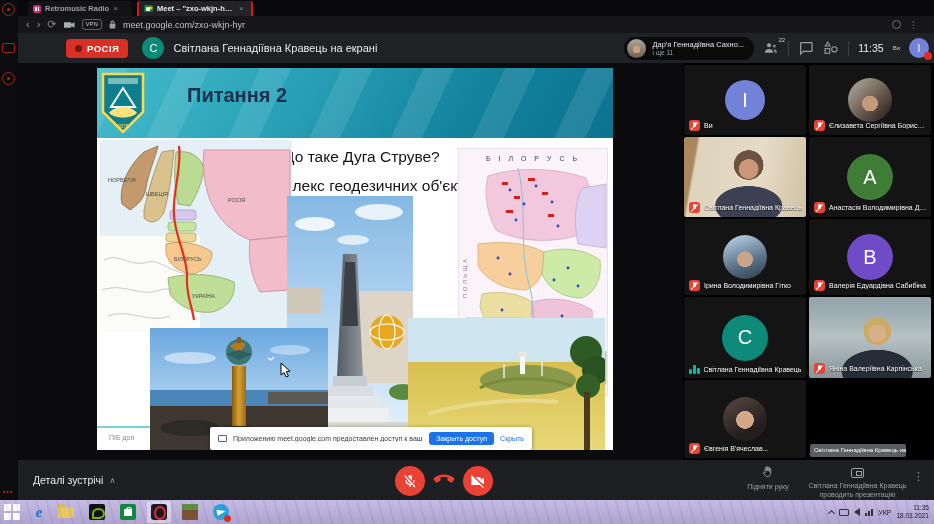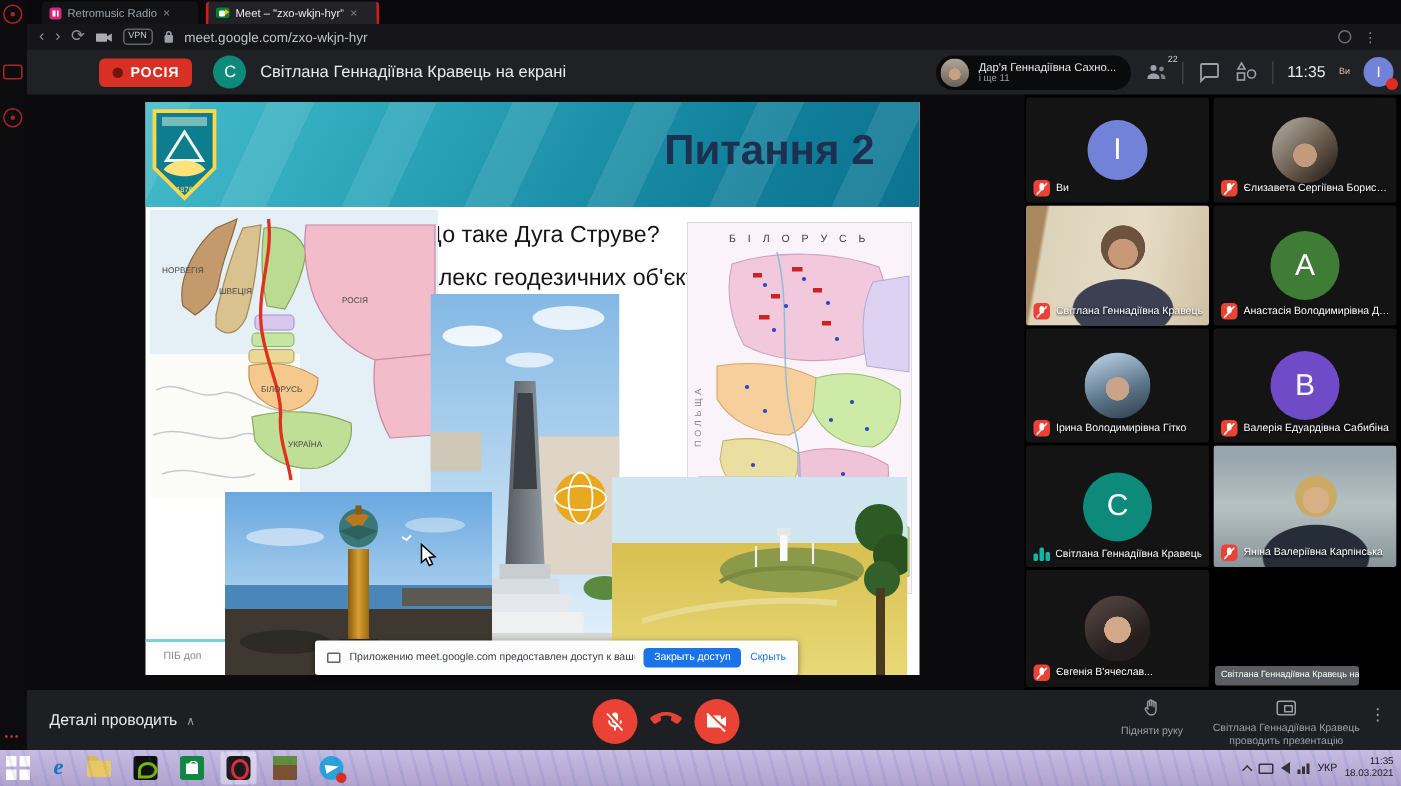--- a/index.html
+++ b/index.html
@@ -10,21 +10,21 @@
   .lstrip{position:absolute;left:0;top:0;width:18px;height:500px;background:#0c0c0e;z-index:30;}
   .lico{position:absolute;left:2px;width:13px;height:13px;border:1.5px solid #a82424;border-radius:50%;}
   .lico.tv{border-radius:2px;height:10px;}
   .lico .dot{position:absolute;left:4px;top:4px;width:3px;height:3px;background:#a82424;border-radius:50%;}
   .ldots{position:absolute;left:3px;top:488px;color:#c03030;font-size:7px;letter-spacing:1px;}
 
   
   .tabstrip{position:absolute;left:18px;top:0;right:0;height:16px;background:#09090b;z-index:25;}
   .tab{position:absolute;top:1px;height:15px;display:flex;align-items:center;gap:4px;padding:0 5px;background:#131316;border-radius:3px 3px 0 0;}
   .tab.active{background:#232327;border-left:2px solid #d41a1a;border-right:2px solid #d41a1a;}
-  .tab-title{font-size:7.5px;color:#9aa0a6;white-space:nowrap;overflow:hidden;text-overflow:ellipsis;max-width:78px;}
+  .tab-title{font-size:7.5px;color:#9aa0a6;white-space:nowrap;overflow:hidden;text-overflow:ellipsis;max-width:78px;font-weight:bold;}
   .tab.active .tab-title{color:#e8eaed;}
   .tab-close{font-size:8px;color:#80868b;line-height:1;}
   .tico-music{width:8px;height:8px;background:#d4287c;border-radius:2px;position:relative;flex:none;}
   .tico-music:before{content:"";position:absolute;left:2px;top:2px;width:1.5px;height:4px;background:#fff;}
   .tico-music:after{content:"";position:absolute;left:4.5px;top:2px;width:1.5px;height:4px;background:#fff;}
   .tico-meet{width:9px;height:7px;background:#00832d;border-radius:1.5px;position:relative;flex:none;}
   .tico-meet:before{content:"";position:absolute;left:2px;top:1.5px;width:4px;height:4px;background:#fff;border-radius:1px;}
   .tico-meet:after{content:"";position:absolute;right:0;top:1px;border-left:3px solid #ffba00;border-top:2.5px solid transparent;border-bottom:2.5px solid transparent;}
 
   
@@ -56,21 +56,21 @@
   .youhint{color:#d8c49a;font-size:6px;}
   .prof{position:relative;width:20px;height:20px;}
   .prof .pc{width:20px;height:20px;border-radius:50%;background:#7282d8;color:#fff;font-size:10px;display:flex;align-items:center;justify-content:center;}
   .prof .alert{position:absolute;right:-3px;bottom:-2px;width:8px;height:8px;border-radius:50%;background:#e02b20;}
 
   
   .stage{position:absolute;left:18px;top:63px;width:665px;height:397px;background:#0b0b0d;}
   .slide{position:absolute;left:79px;top:5px;width:516px;height:382px;background:#fff;overflow:hidden;}
   .shead{position:absolute;left:0;top:0;width:516px;height:70px;background:linear-gradient(120deg,#45bccb 0%,#2aa3b8 35%,#11809b 75%,#0c7390 100%);}
   .shead:after{content:"";position:absolute;inset:0;background:repeating-linear-gradient(115deg,rgba(255,255,255,.10) 0 28px,transparent 28px 74px);}
-  .stitle{position:absolute;left:90px;right:30px;top:16px;text-align:right;font-size:28px;font-weight:bold;color:#1c3050;z-index:2;}
+  .stitle{position:absolute;left:90px;right:30px;top:16px;text-align:left;font-size:20px;font-weight:bold;color:#1c3050;z-index:2;}
   .emblem{position:absolute;left:4px;top:4px;z-index:3;}
   .sq{position:absolute;left:138px;top:80px;width:250px;text-align:center;color:#141414;z-index:1;}
   .sq .l1{font-size:15.5px;}
   .sq .l2{font-size:15.5px;margin-top:11px;white-space:nowrap;}
   .art{position:absolute;z-index:2;}
   .art.photo{z-index:4;}
   .sfootline{position:absolute;left:0;top:358px;width:58px;height:2px;background:#7ad0dc;z-index:1;}
   .sfoot{position:absolute;left:12px;top:366px;font-size:7px;color:#8a8a86;z-index:1;}
   .cursor{position:absolute;z-index:9;}
 
@@ -534,21 +534,21 @@
             <b></b>
           </span>
           <span class="pname">Євгенія В'ячеслав...</span>
         </div>
     </div>
     <div class="tooltip">Світлана Геннадіївна Кравець на екрані</div>
   </div>
 
   <div class="botbar">
     <div class="details">
-      <span>Деталі проводить</span>
+      <span>Деталі зустрічі</span>
       <span class="chev">∧</span>
     </div>
     <div class="rbtn" style="left:377px;top:6px">
       <svg viewBox="0 0 24 24">
           <path d="M12 14a3 3 0 0 0 3-3V6a3 3 0 0 0-6 0v5a3 3 0 0 0 3 3z" fill="#fff"></path>
           <path d="M17 11a5 5 0 0 1-10 0H5a7 7 0 0 0 6 6.9V21h2v-3.1A7 7 0 0 0 19 11h-2z" fill="#fff"></path>
           <line x1="5" y1="3" x2="20.5" y2="20" stroke="#ea4335" stroke-width="3"></line>
           <line x1="4" y1="4" x2="19.5" y2="21" stroke="#fff" stroke-width="1.8"></line>
         </svg>
     </div>

